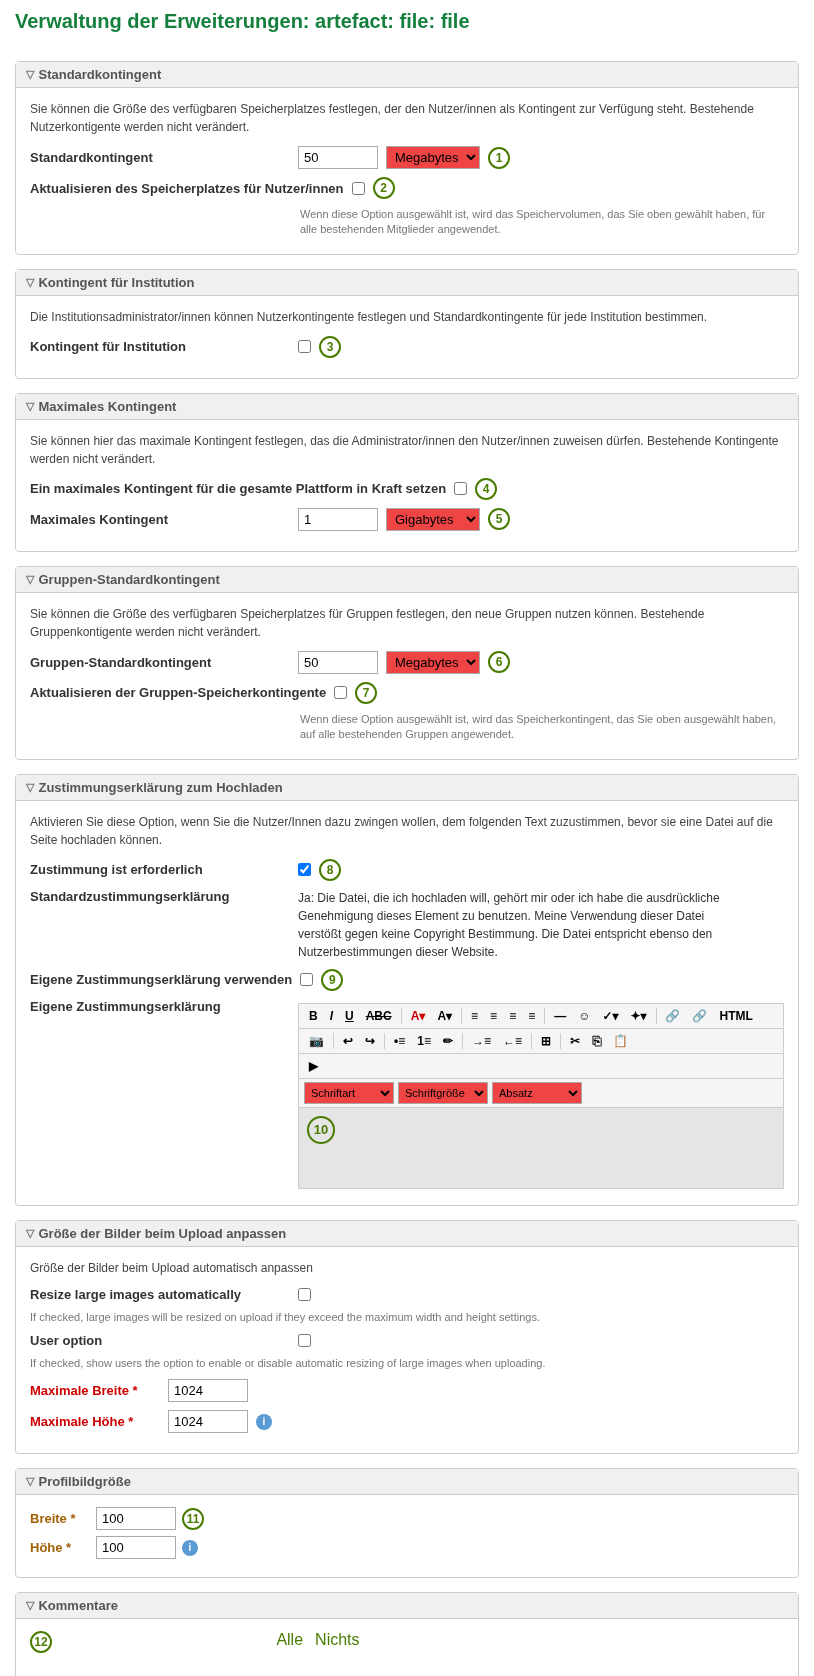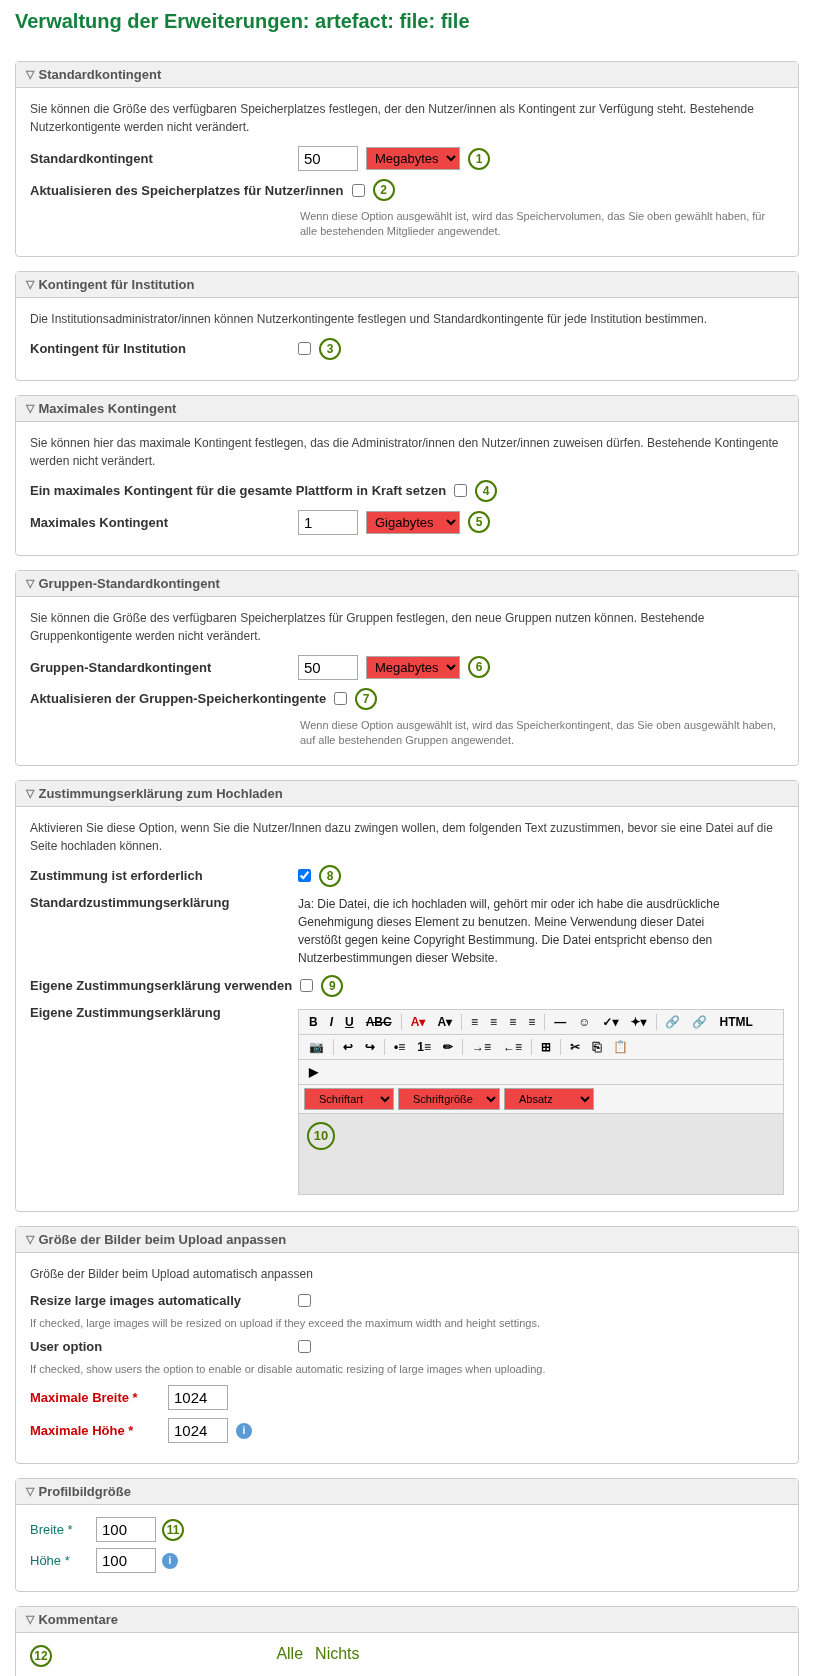--- a/index.html
+++ b/index.html
@@ -60,22 +60,22 @@
     }
     .form-label-red {
       font-weight: bold;
       font-size: 13px;
       color: #cc0000;
       min-width: 130px;
     }
     input[type="text"], input[type="number"] {
       border: 1px solid #aaa;
       padding: 3px 5px;
-      font-size: 15px;
-      width: 60px;
+      font-size: 13px;
+      width: 80px;
     }
     select {
       border: 1px solid #aaa;
       padding: 2px 4px;
       font-size: 13px;
       background: #ef4444;
     }
     .help-text {
       font-size: 11px;
       color: #777;
@@ -121,21 +121,21 @@
       font-weight: bold;
     }
     .editor-toolbar .divider {
       width: 1px;
       height: 16px;
       background: #ccc;
       margin: 0 2px;
     }
     .editor-toolbar select {
       font-size: 11px;
-      padding: 1px 10px;
+      padding: 1px 2px;
       height: 22px;
     }
     .editor-content {
       min-height: 80px;
       padding: 8px;
       background: #e5e5e5;
       position: relative;
     }
     .editor-number {
       display: inline-flex;
@@ -167,22 +167,22 @@
       font-weight: bold;
       cursor: pointer;
     }
     .profil-row {
       display: flex;
       align-items: center;
       gap: 6px;
       margin-bottom: 6px;
     }
     .profil-label {
-      font-weight: normal;
-      color: #0f766e;
+      font-weight: bold;
+      color: #a16207;
       width: 60px;
     }
     .profil-input {
       width: 55px;
       border: 1px solid #aaa;
       padding: 3px 5px;
       font-size: 13px;
     }
     .comments-section {
       display: flex;

